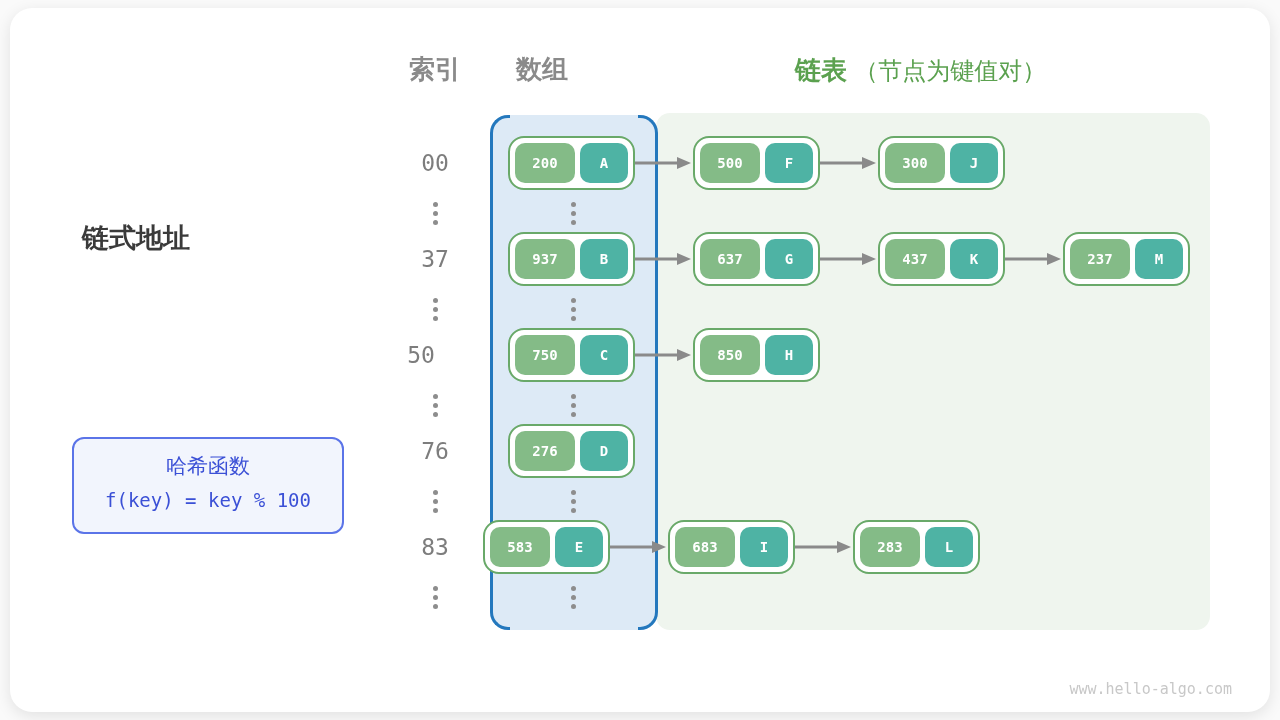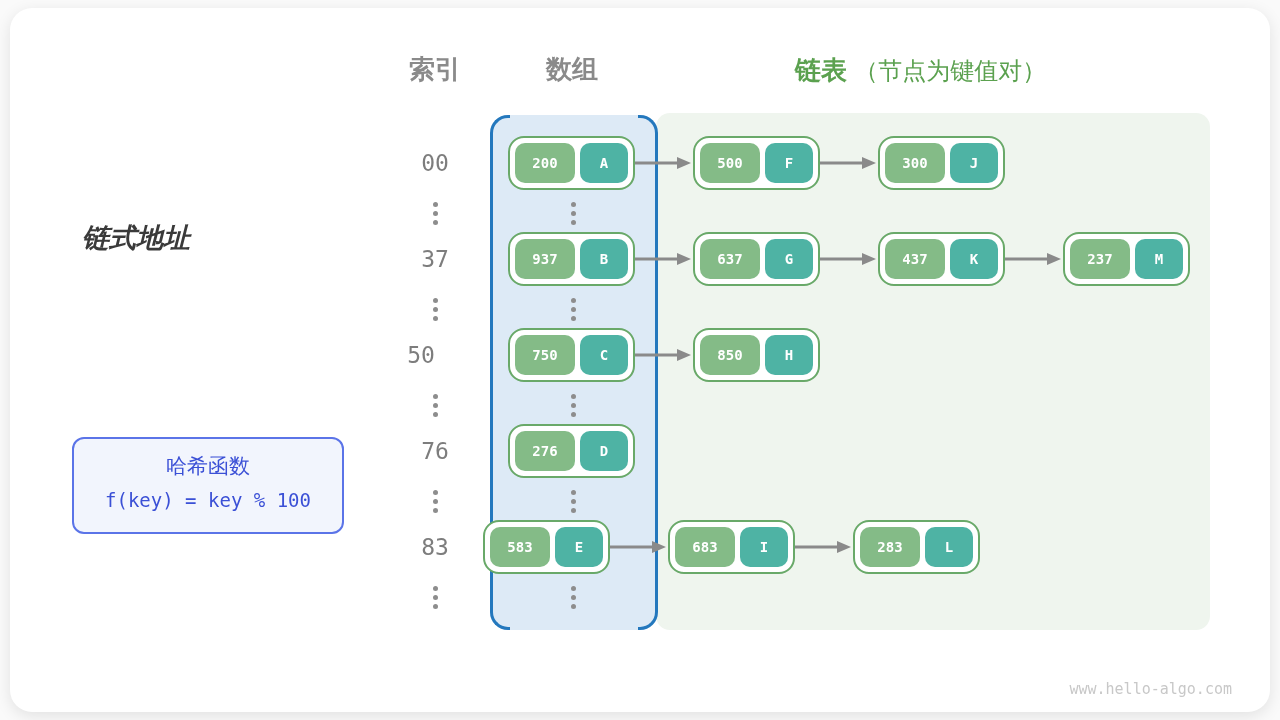--- a/index.html
+++ b/index.html
@@ -24,34 +24,34 @@
   html,body{width:1280px;height:720px;background:#fafafa;font-family:"Liberation Sans",sans-serif;overflow:hidden;}
   .card{
     position:absolute;left:10px;top:8px;width:1260px;height:704px;
     background:#ffffff;border-radius:22px;box-shadow:0 4px 16px rgba(0,0,0,.10);
   }
   .diagram{position:absolute;left:0;top:0;width:1280px;height:720px;}
 
   
   .hdr{position:absolute;top:52px;font-size:26px;font-weight:700;color:var(--header-gray);text-align:center;}
   .hdr-index{left:385px;width:100px;}
-  .hdr-array{left:522px;width:100px;}
+  .hdr-array{left:492px;width:100px;}
   .hdr-list{left:795px;top:53px;width:300px;text-align:left;white-space:nowrap;}
   .hdr-list .strong{font-size:26px;font-weight:700;color:var(--green);}
   .hdr-list .note{font-size:24px;font-weight:400;color:var(--green);}
 
   
   .chain-bg{position:absolute;left:656px;top:113px;width:554px;height:517px;background:var(--chain-bg);border-radius:14px;}
   .array-fill{position:absolute;left:490px;top:115px;width:168px;height:515px;background:var(--array-fill);border-radius:18px;}
   .bracket{position:absolute;top:115px;width:20px;height:515px;}
   .bracket-left{left:490px;border:3px solid var(--array-border);border-right:none;border-radius:18px 0 0 18px;}
   .bracket-right{left:638px;border:3px solid var(--array-border);border-left:none;border-radius:0 18px 18px 0;}
 
   
-  .side-title{position:absolute;left:82px;top:220px;font-size:27px;font-weight:700;color:var(--title-dark);font-style:italic;}
+  .side-title{position:absolute;left:82px;top:220px;font-size:27px;font-weight:700;color:var(--title-dark);}
   .side-desc{position:absolute;left:82px;top:272px;font-size:22px;line-height:40px;color:var(--desc-gray);}
 
   
   .hash-box{position:absolute;left:72px;top:437px;width:272px;height:97px;background:var(--hash-fill);
     border:2.5px solid var(--hash-border);border-radius:12px;text-align:center;padding-top:13px;}
   .hash-title{font-size:21px;color:var(--accent-blue);font-weight:500;}
   .hash-formula{margin-top:9px;font-family:"DejaVu Sans Mono",monospace;font-size:19px;color:var(--accent-blue);}
 
   
   .index-label{position:absolute;width:100px;height:54px;line-height:54px;text-align:center;

